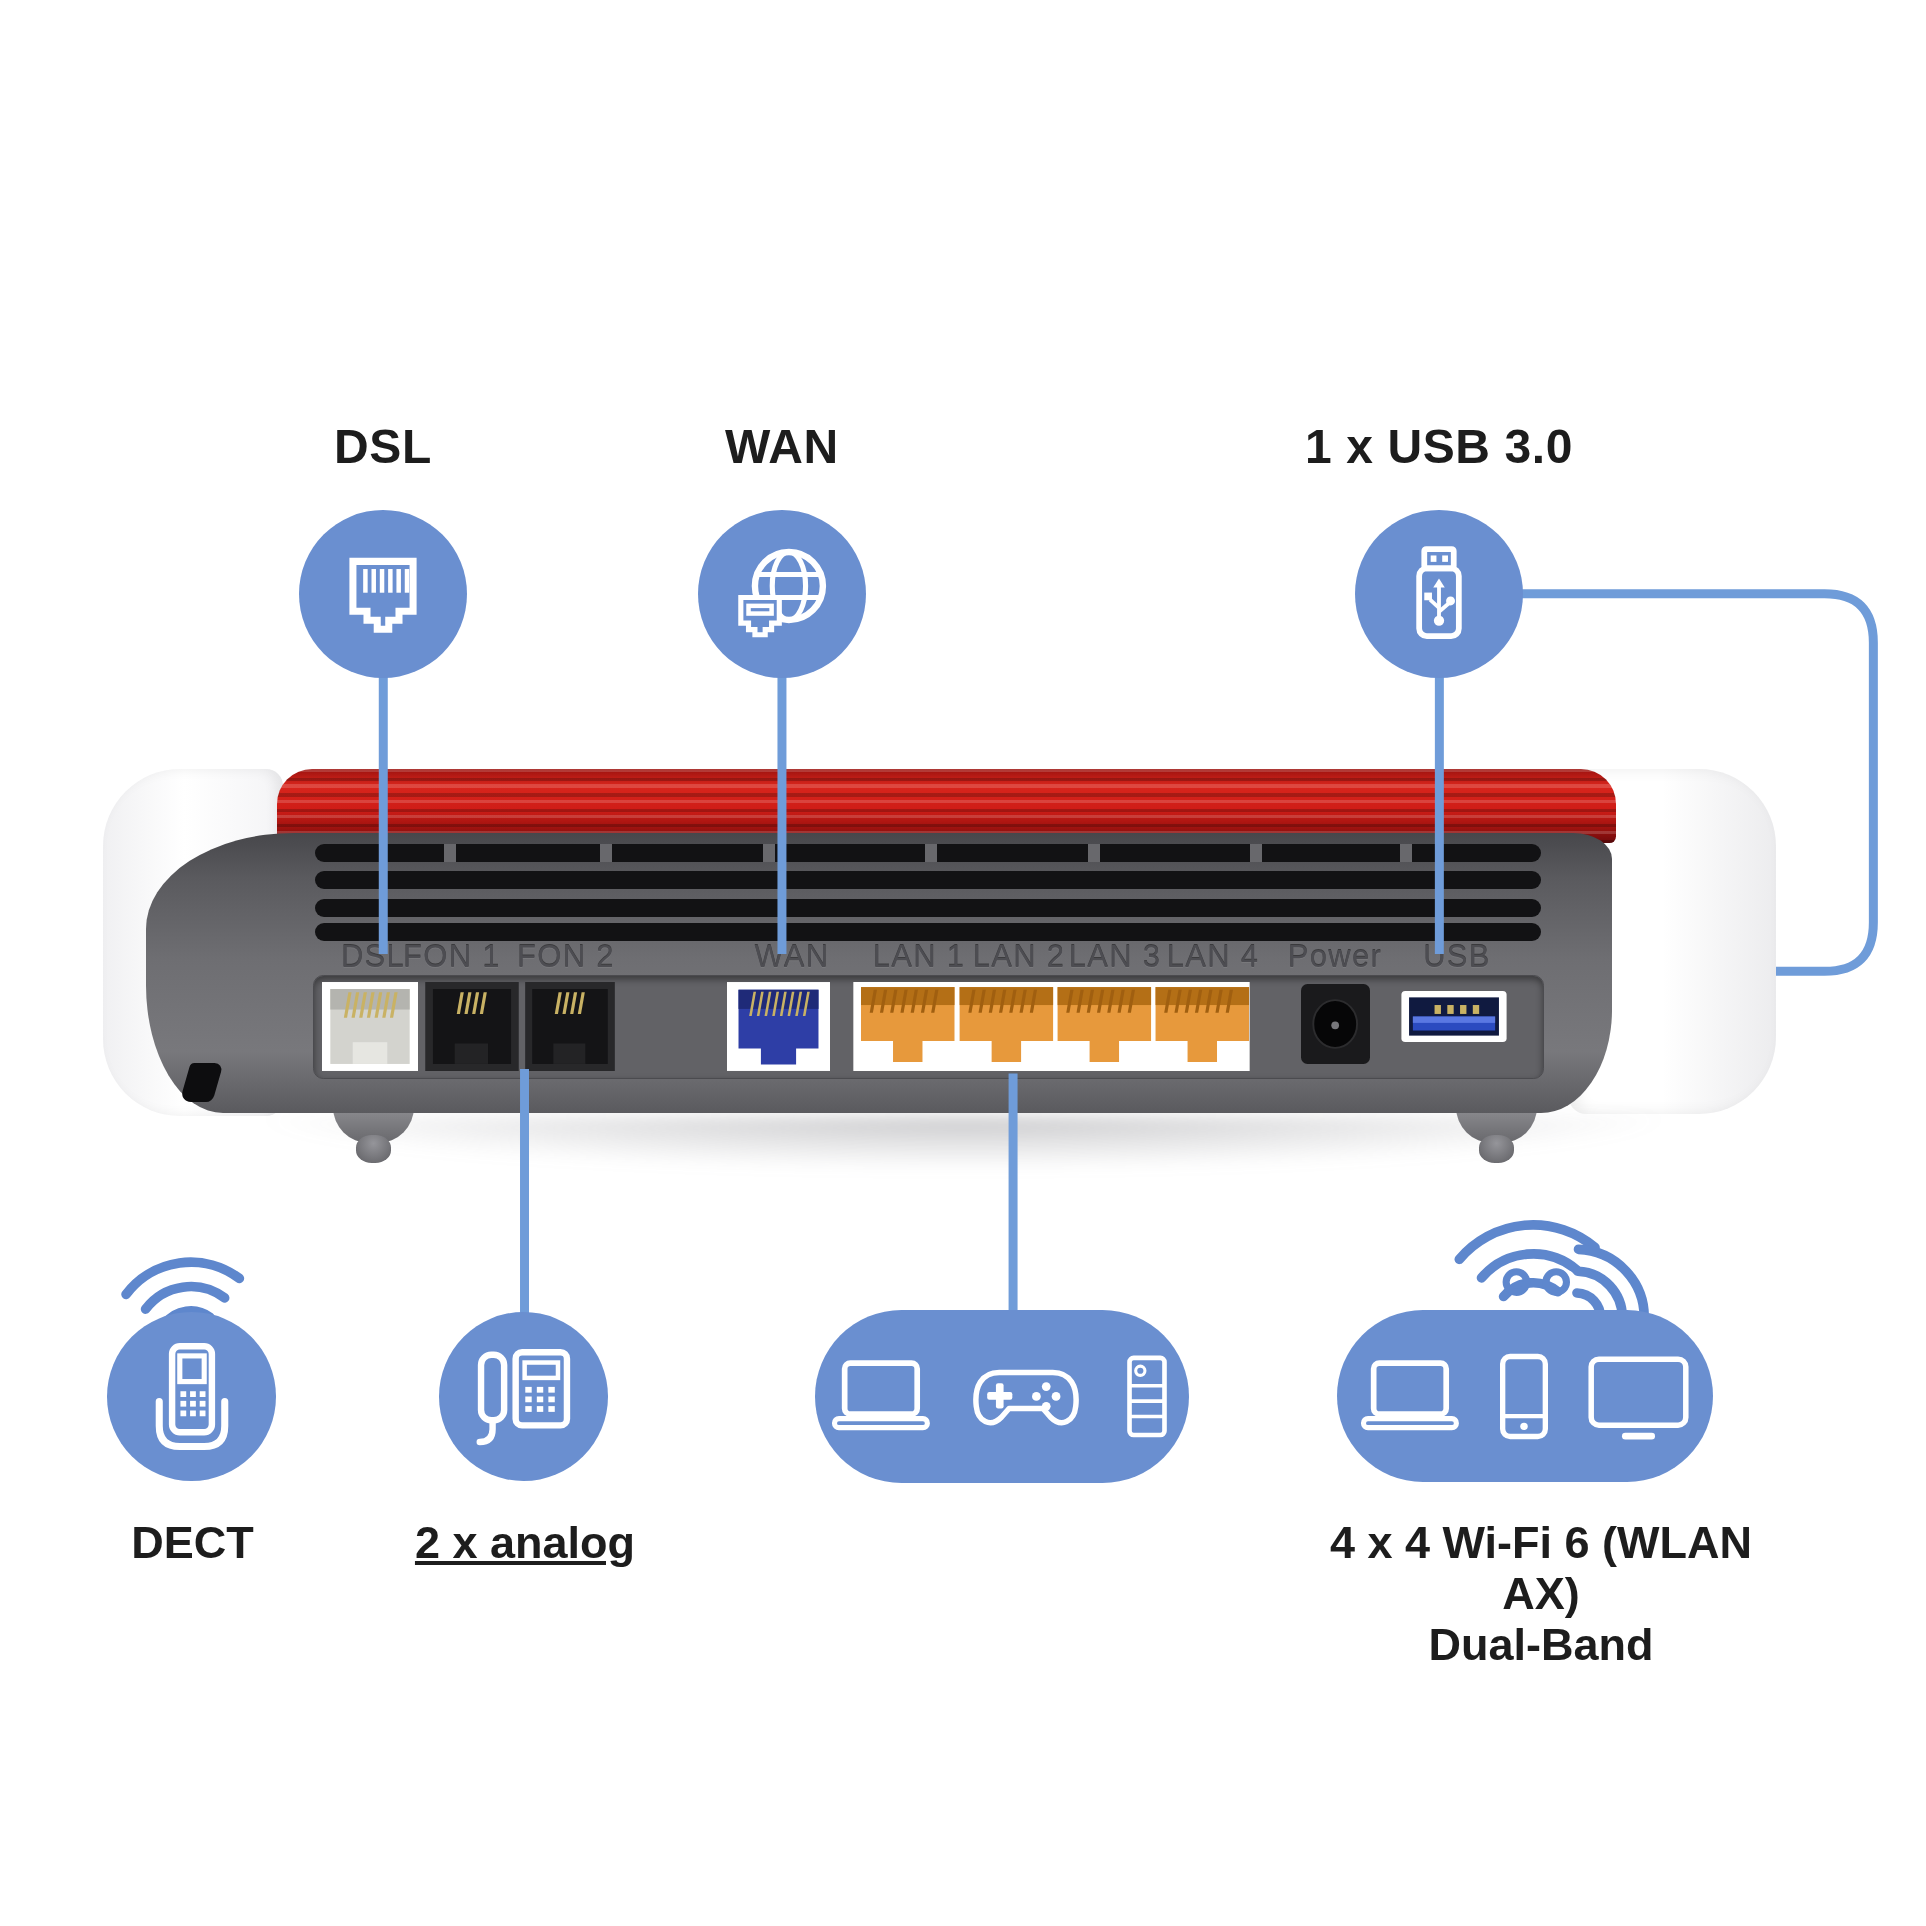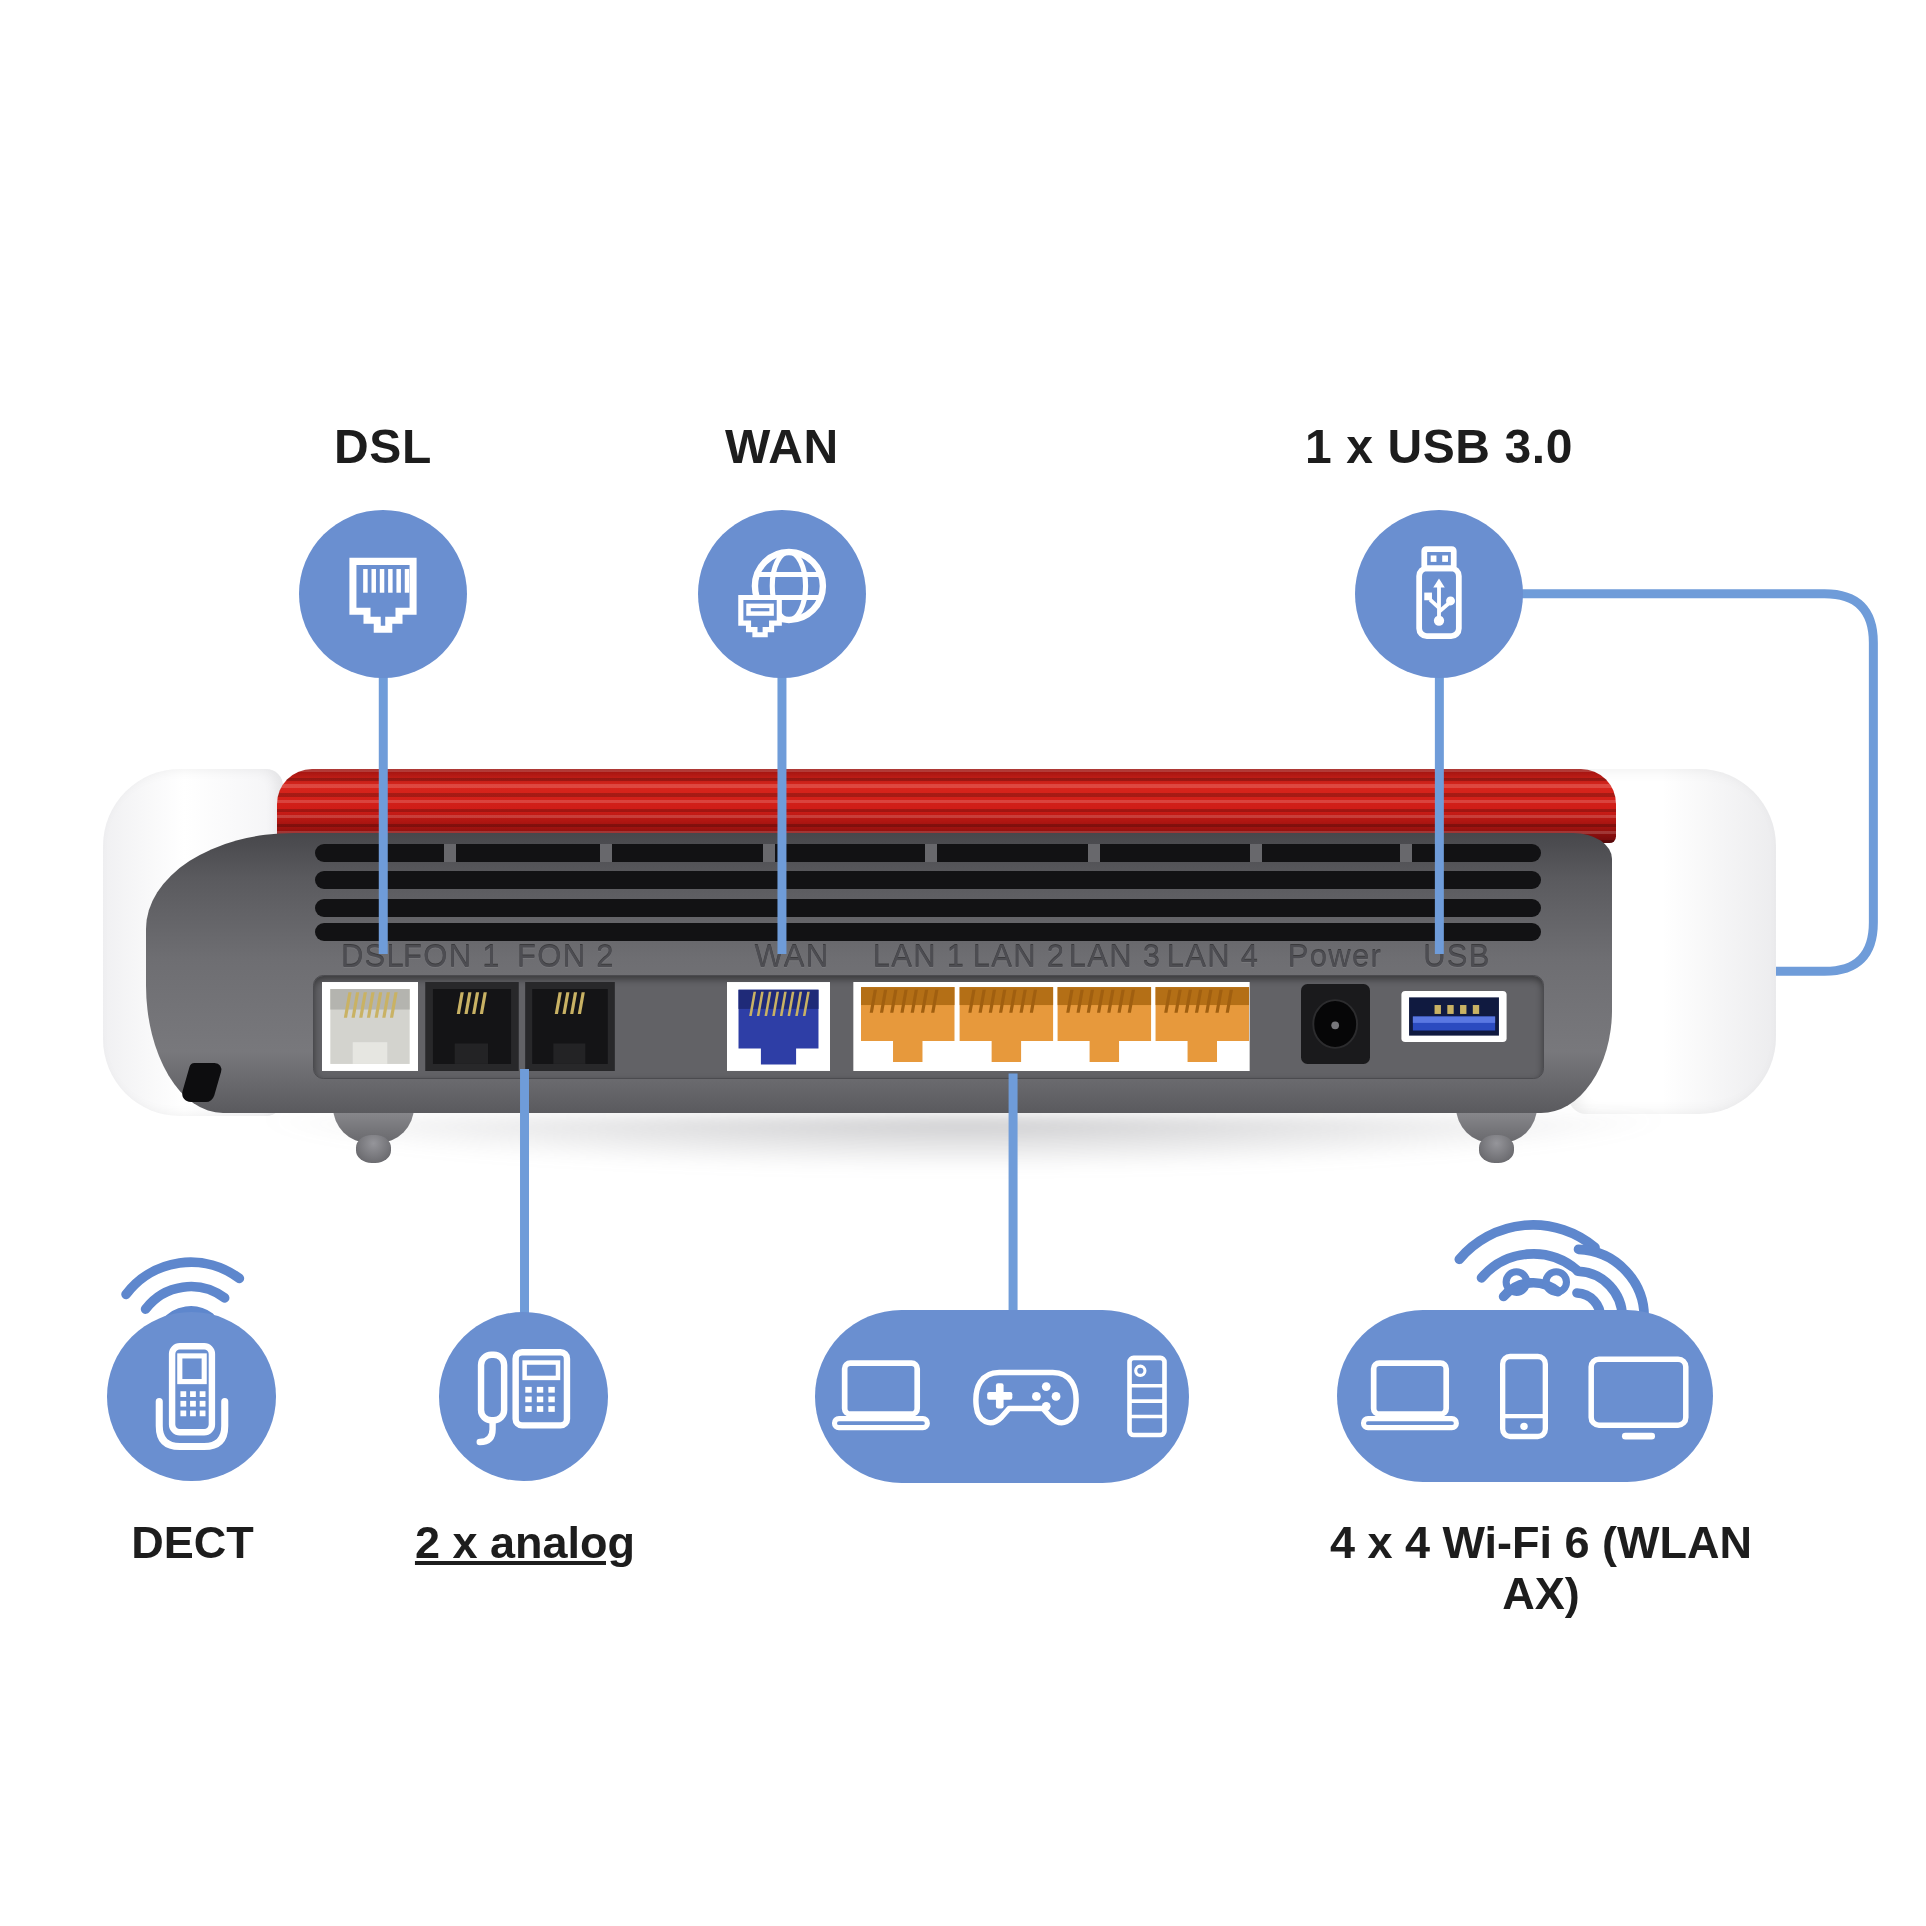--- a/index.html
+++ b/index.html
@@ -393,16 +393,17 @@
       <line class="icon-stroke" stroke-width="8" x1="24" y1="122" x2="96" y2="122"></line>
       <circle class="icon-fill" cx="60" cy="141" r="7"></circle>
     </svg>
     <svg width="121" height="94" viewBox="0 0 220 170">
       <rect class="icon-stroke" stroke-width="10" x="24" y="18" width="172" height="120" rx="14"></rect>
       <rect class="icon-fill" x="80" y="152" width="60" height="12" rx="6"></rect>
     </svg>
   </div>
   <div class="blabel" style="left:1297px;top:1517px;width:488px;">
     <span style="display:block">4 x 4 Wi-Fi 6 (WLAN AX)</span>
+    <span style="display:block">Dual-Band</span>
   </div>
 
 </div>
 
 
 </body></html>

